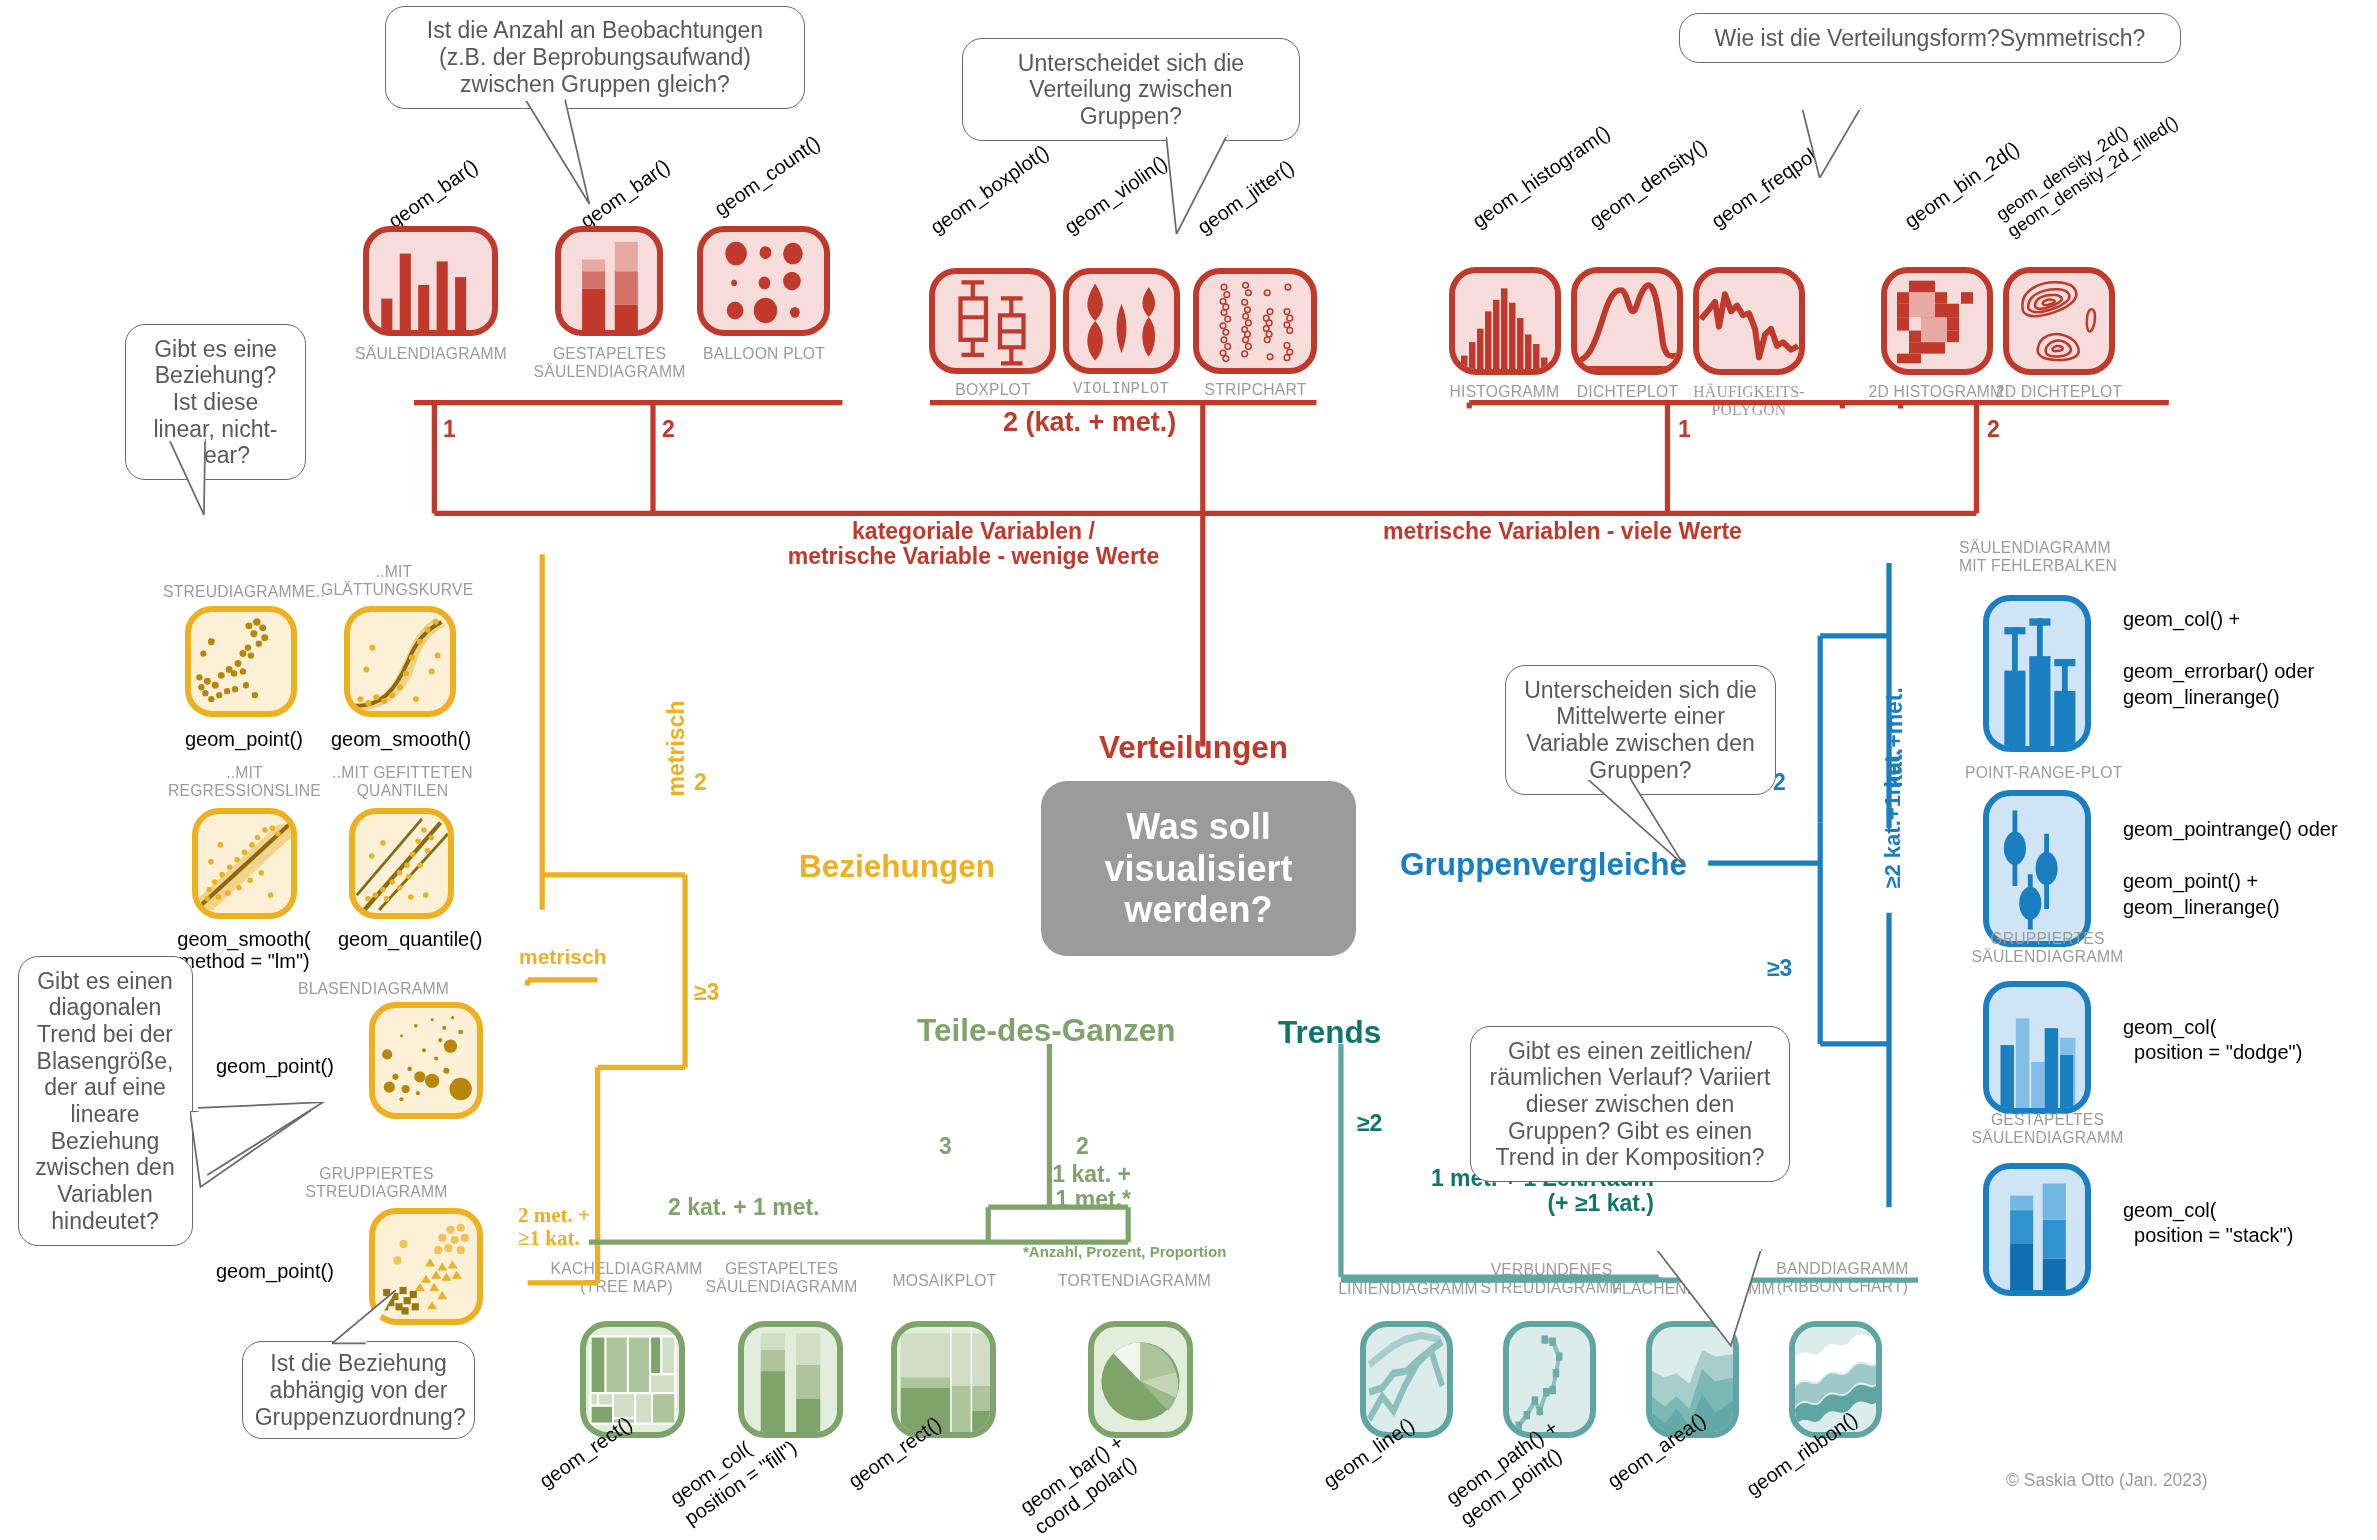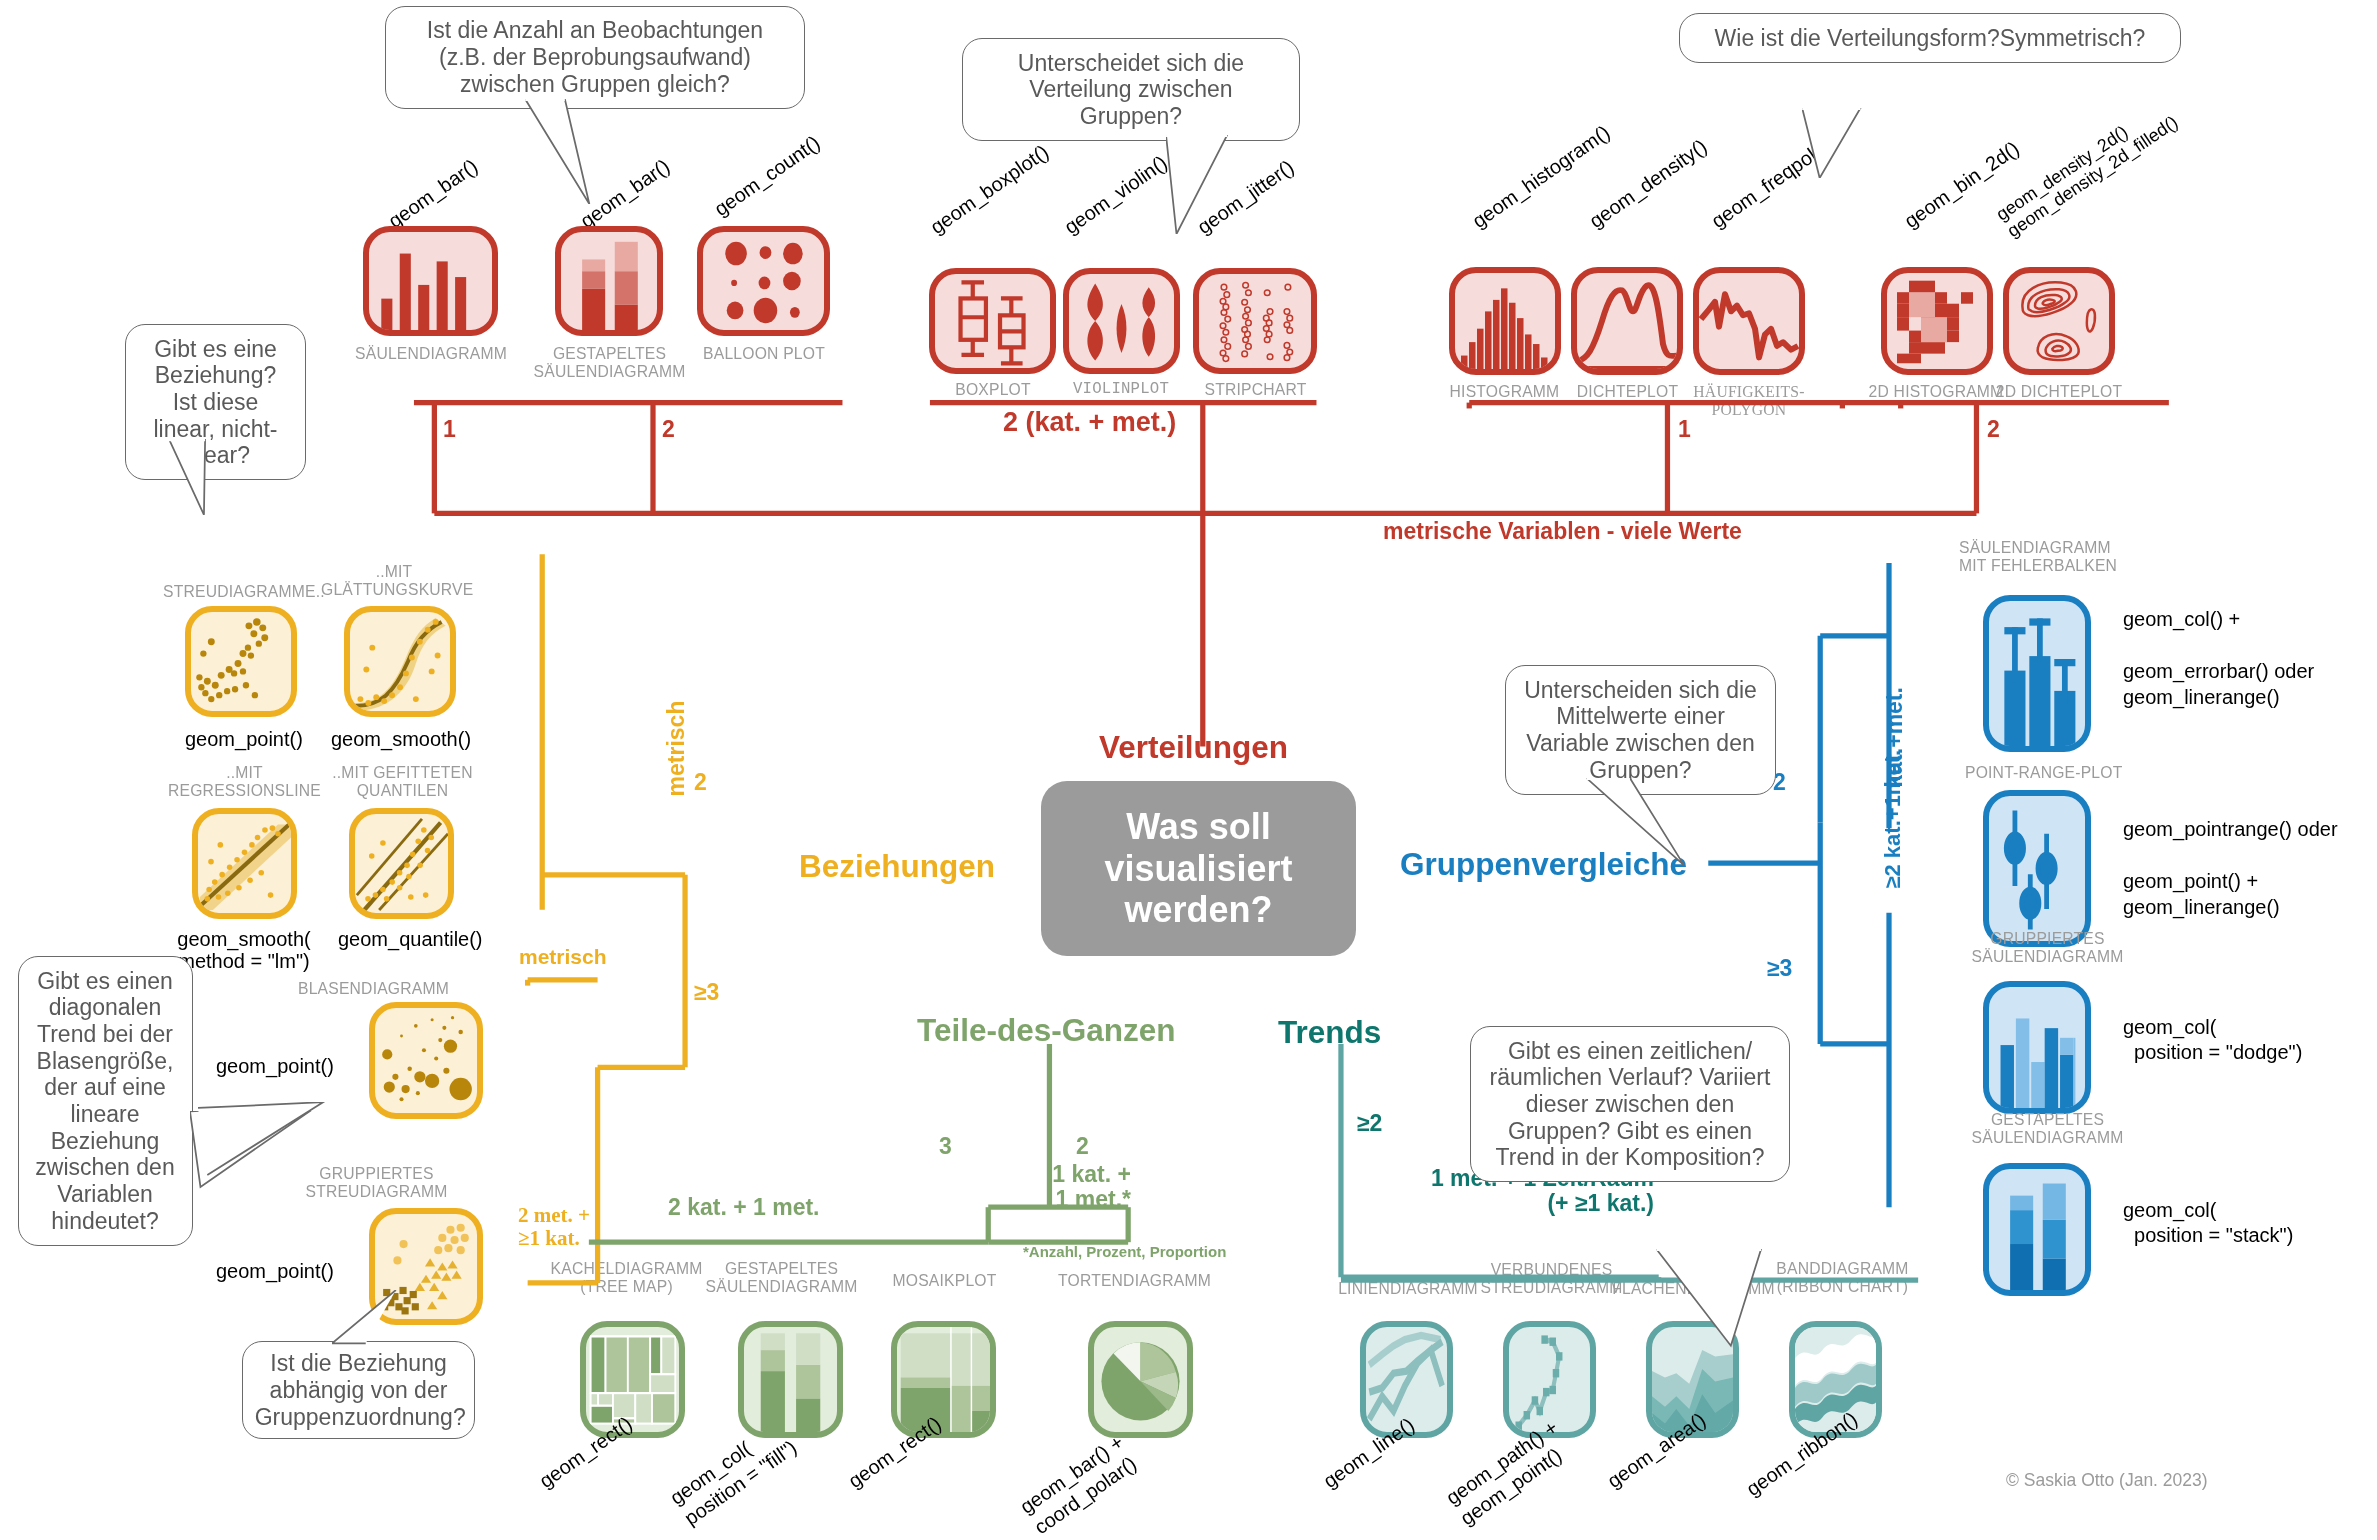--- a/index.html
+++ b/index.html
@@ -331,20 +331,22 @@
         <path d="M36,80 C38,72 48,68 56,72 C62,75 64,80 61,83 C56,88 42,88 38,85 C36,84 36,82 36,80Z"></path>
         <path d="M43,79 C45,76 50,75 53,77 C55,79 53,81 49,81 C45,82 43,81 43,79Z"></path>
       </g>
     </svg>
   </div>
   <div class="cap" style="left:1989px;top:383px;width:140px;white-space:pre-line;">2D DICHTEPLOT</div>
 
   <div class="blabel red-txt" style="left:1678px;top:417px;">1</div>
   <div class="blabel red-txt" style="left:1987px;top:417px;">2</div>
 
+  <div class="blabel red-txt" style="left:752px;top:519px;text-align:center;width:443px;">kategoriale Variablen /
+metrische Variable - wenige Werte</div>
   <div class="blabel red-txt" style="left:1341px;top:519px;text-align:center;width:443px;">metrische Variablen - viele Werte</div>
 
   <div class="cat-title red-txt" style="left:1099px;top:729px;">Verteilungen</div>
 
   <div class="center-box" style="left:1041px;top:781px;width:315px;height:175px;">
     <span style="white-space:pre-line;">Was soll
 visualisiert
 werden?</span>
   </div>
 

